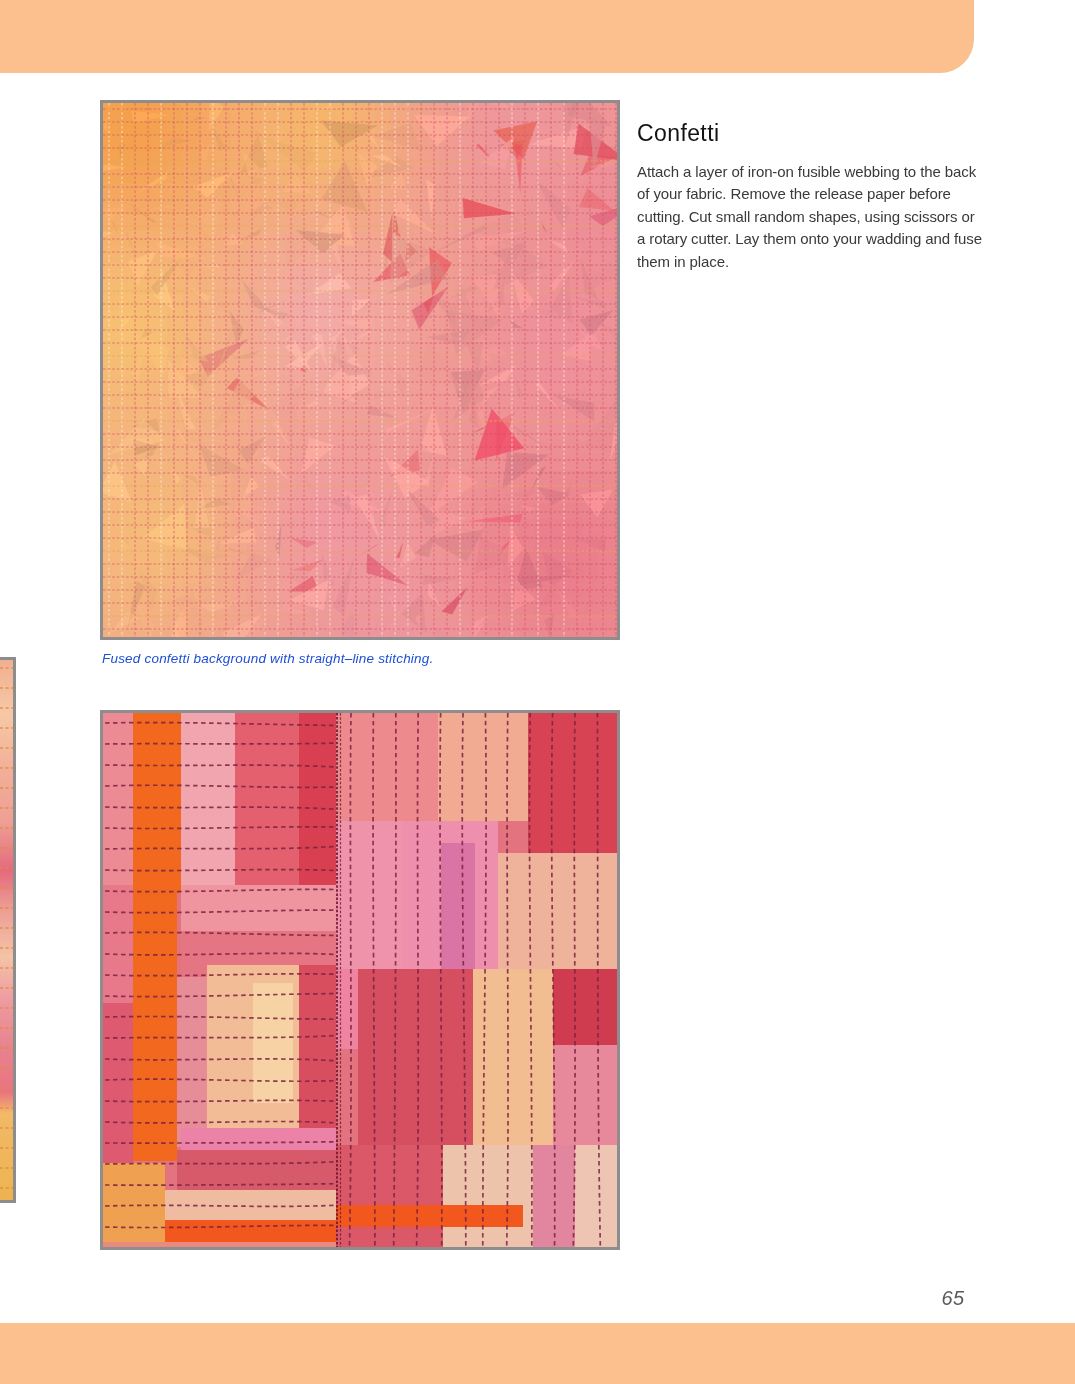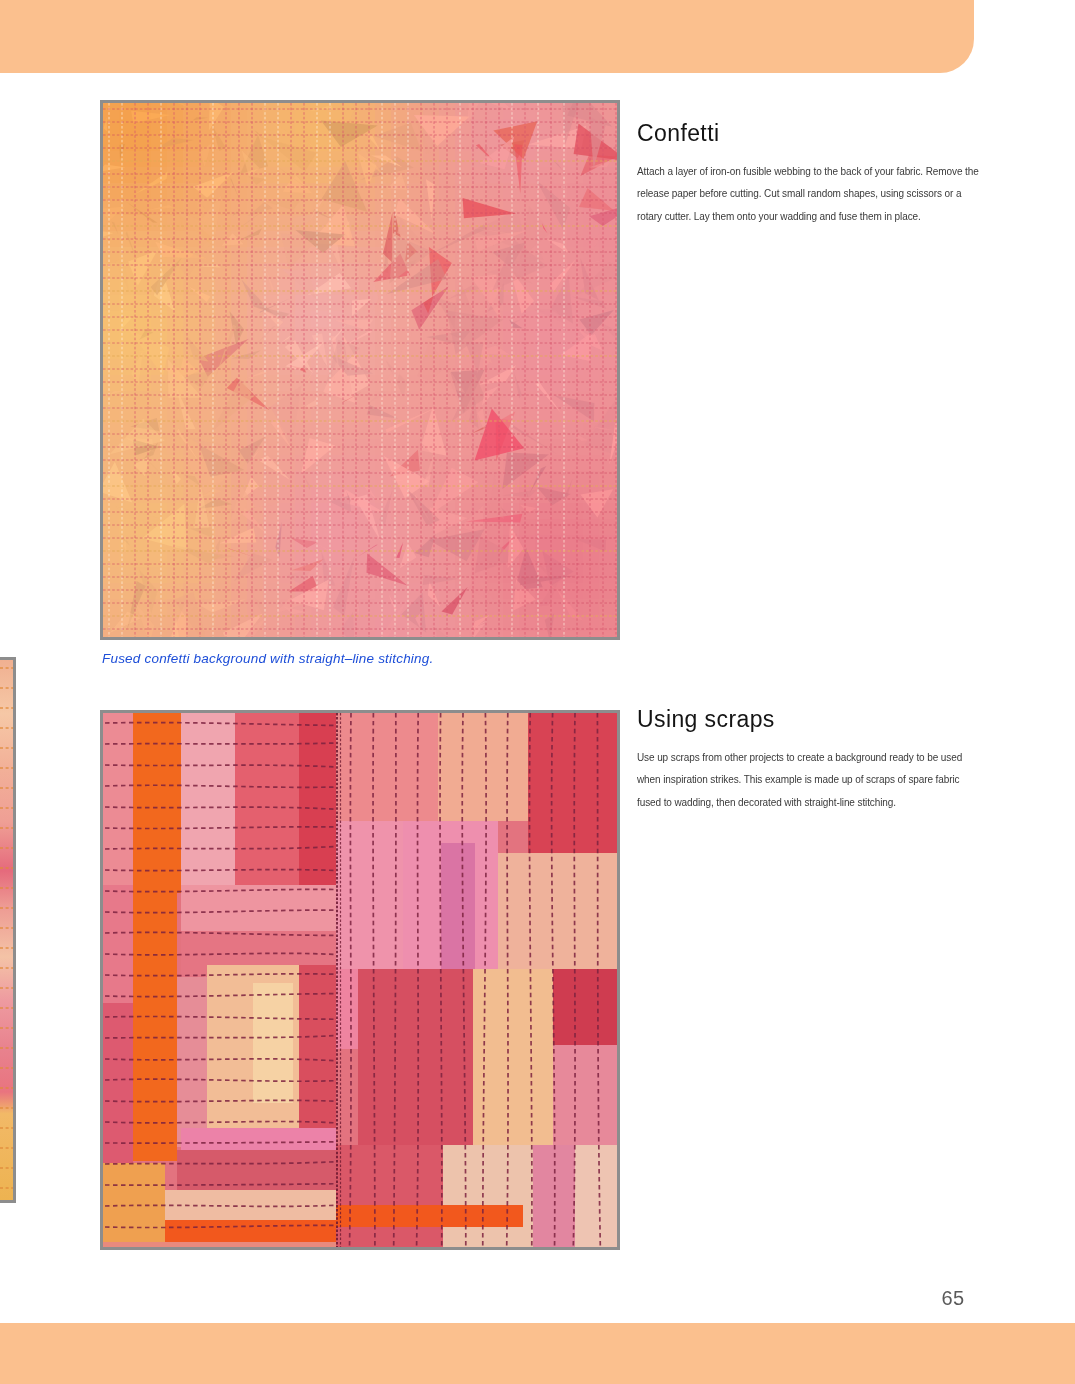--- a/index.html
+++ b/index.html
@@ -39,34 +39,35 @@
   #col-scraps{top:706px;}
   .section-heading{
     margin:0 0 14px 0;
     font-size:23px;
     font-weight:400;
     letter-spacing:.4px;
     color:#141414;
   }
   .section-body{
     margin:0;
-    font-size:10px;
+    font-size:15px;
     line-height:22.4px;
     letter-spacing:-0.1px;
     color:#3a3a3a;
   }
 
   .page-number{
     position:absolute;
     left:928px;top:1287px;
     width:50px;
     text-align:center;
     font-size:20px;
     color:#5a5a5a;
     letter-spacing:.5px;
+    font-style:italic;
   }
 
   .edge-sliver{
     position:absolute;
     left:0;top:657px;
     width:16px;height:546px;
     border:3px solid #8d8d8d;
     border-left:none;
     box-sizing:border-box;
   }
@@ -1797,22 +1798,18 @@
         <path d="M359.9999999999999,0 C357.32702449010674,150 362.67297550989304,350 362.7970308805815,534" fill="none" stroke="#7c2240" stroke-width="1.7" stroke-dasharray="4.5,3.5" opacity="0.85"></path>
         <path d="M382.39999999999986,0 C384.9442714835516,150 379.85572851644815,350 379.7624699222854,534" fill="none" stroke="#7c2240" stroke-width="1.7" stroke-dasharray="4.5,3.5" opacity="0.85"></path>
         <path d="M404.79999999999984,0 C402.330050838366,150 407.2699491616337,350 403.68288963818907,534" fill="none" stroke="#7c2240" stroke-width="1.7" stroke-dasharray="4.5,3.5" opacity="0.85"></path>
         <path d="M427.1999999999998,0 C424.7056400357278,150 429.6943599642718,350 428.77121977815386,534" fill="none" stroke="#7c2240" stroke-width="1.7" stroke-dasharray="4.5,3.5" opacity="0.85"></path>
         <path d="M449.5999999999998,0 C446.14074845602715,150 453.05925154397244,350 451.55426045404727,534" fill="none" stroke="#7c2240" stroke-width="1.7" stroke-dasharray="4.5,3.5" opacity="0.85"></path>
         <path d="M471.9999999999998,0 C469.4909189366733,150 474.5090810633262,350 470.2963782935401,534" fill="none" stroke="#7c2240" stroke-width="1.7" stroke-dasharray="4.5,3.5" opacity="0.85"></path>
         <path d="M494.39999999999975,0 C495.0435721472369,150 493.7564278527626,350 497.32859042622124,534" fill="none" stroke="#7c2240" stroke-width="1.7" stroke-dasharray="4.5,3.5" opacity="0.85"></path>
       </svg>
   </div>
 
-  <div class="text-col" id="col-scraps">
-    <h2 class="section-heading">Using scraps</h2>
-    <p class="section-body">Use up scraps from other projects to create a background ready to be used when inspiration strikes. This example is made up of scraps of spare fabric fused to wadding, then decorated with straight-line stitching.</p>
-  </div>
 
   <div class="page-number">65</div>
 
   <div class="accent-bar footer"></div>
 
 </div>
 
 </body></html>

